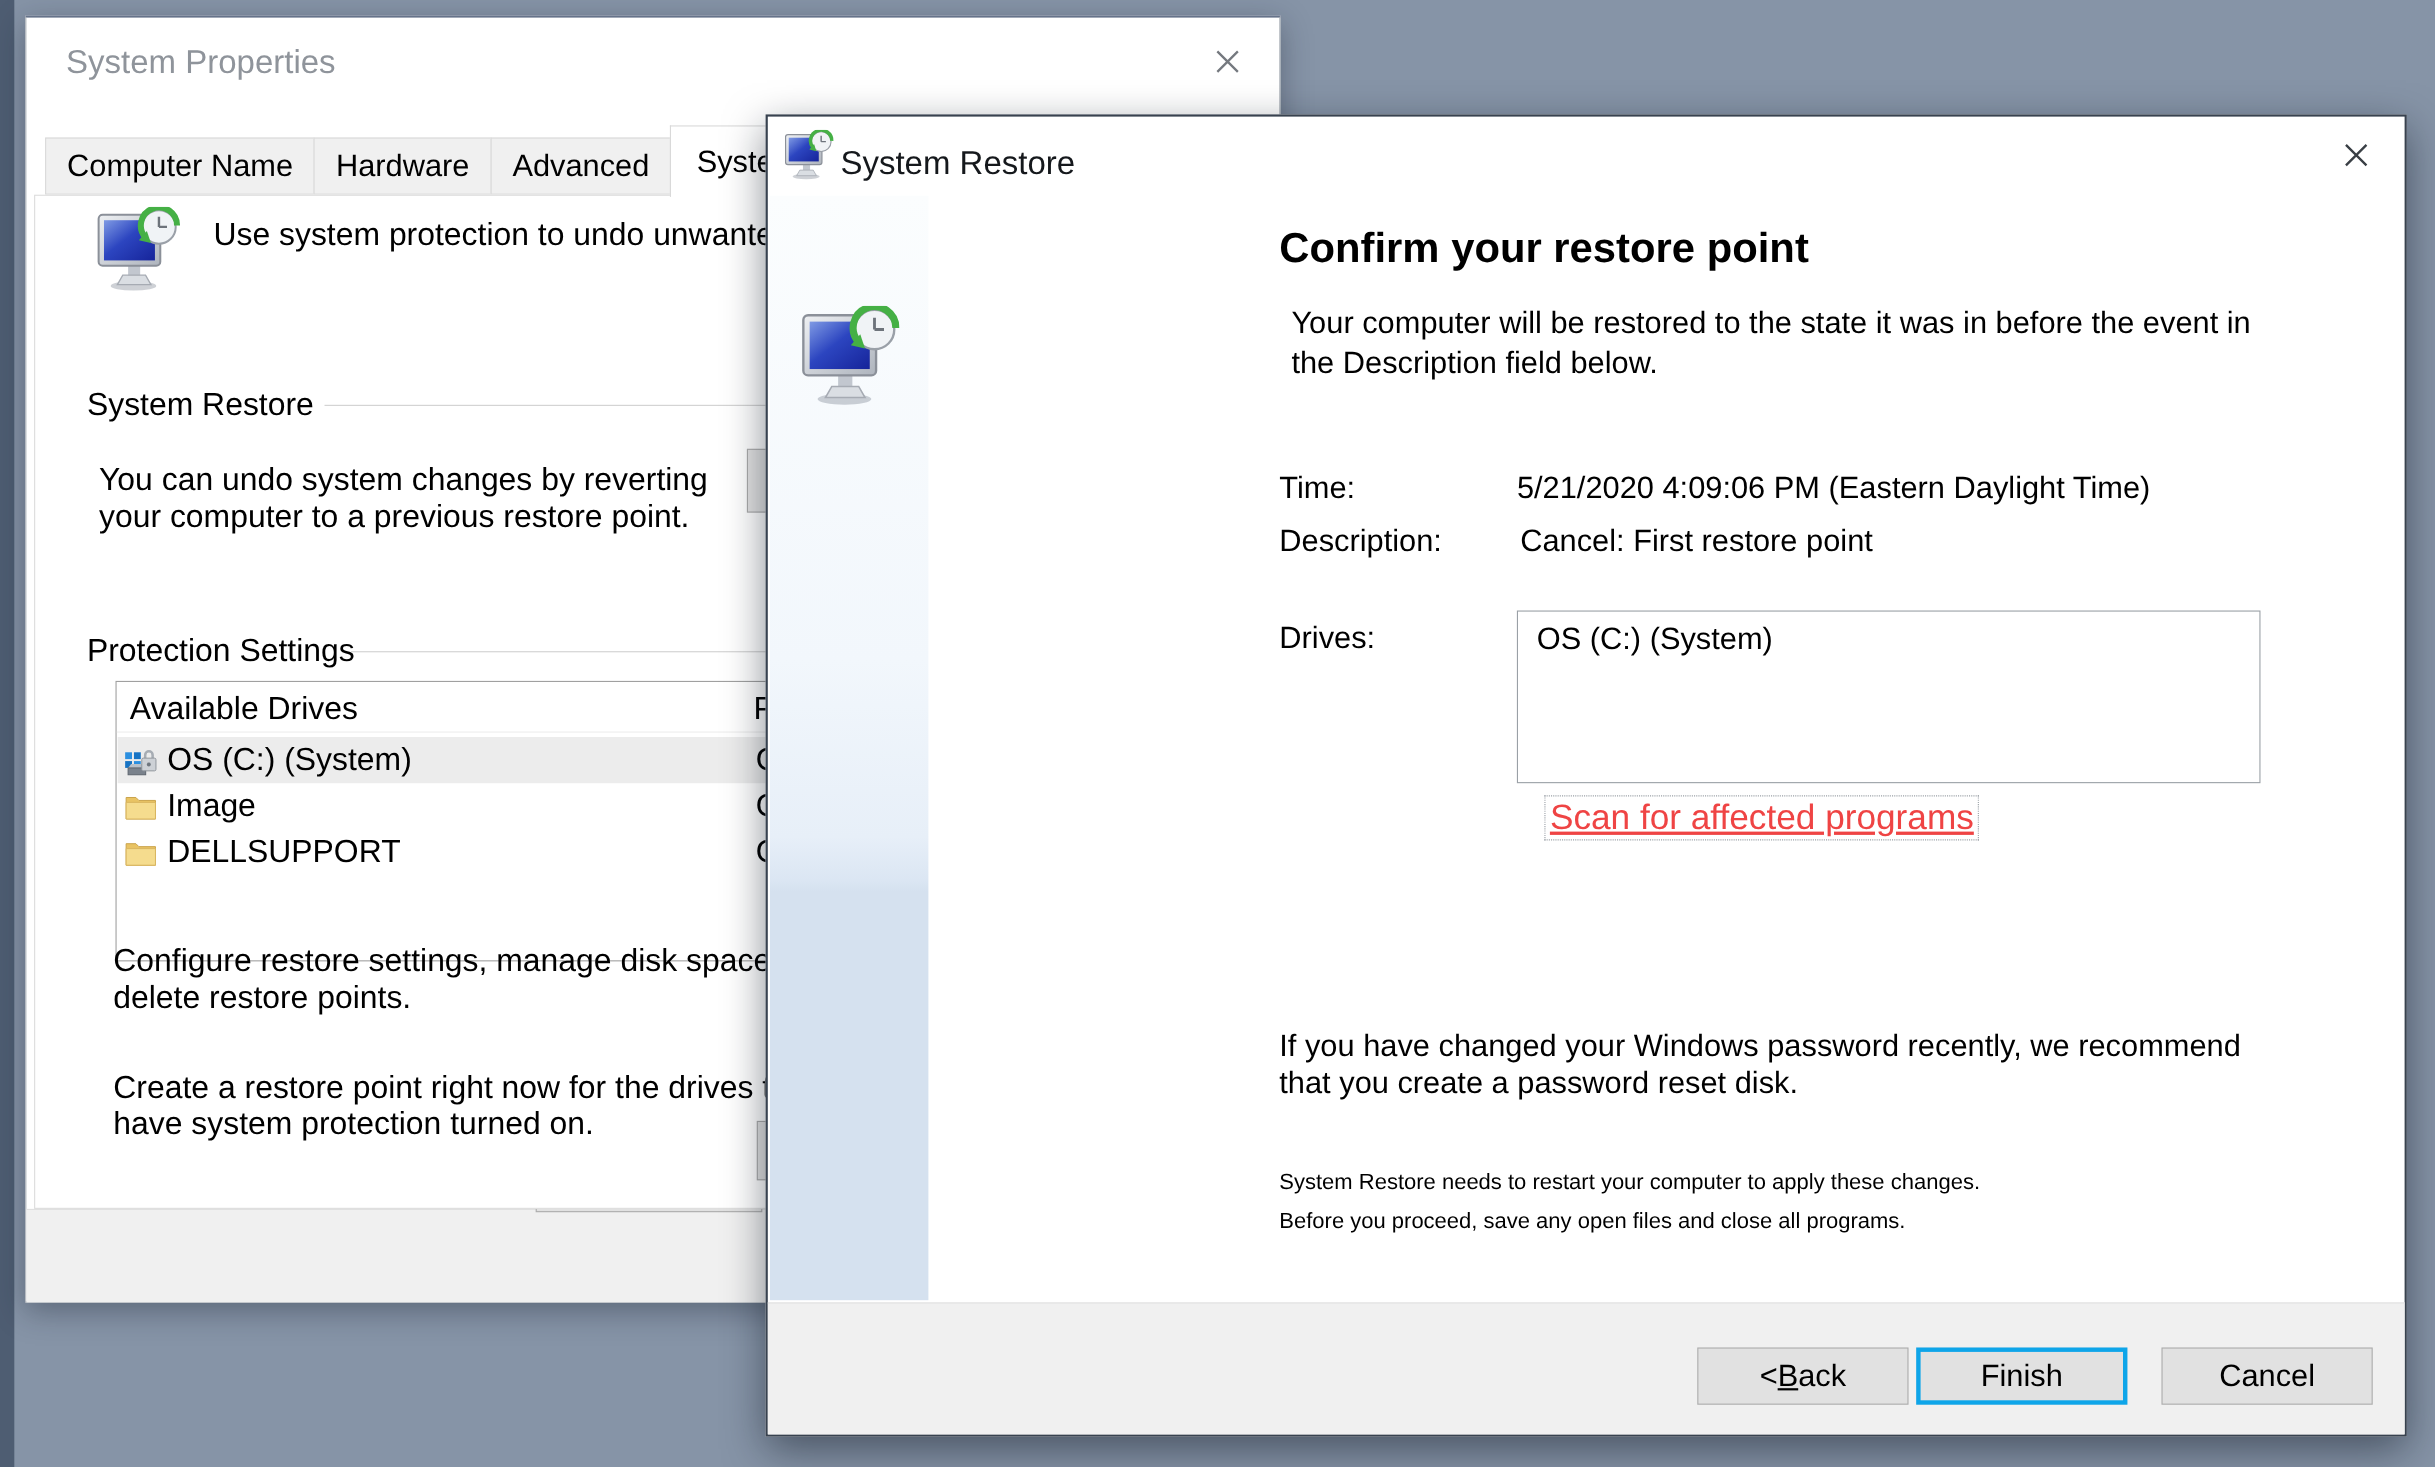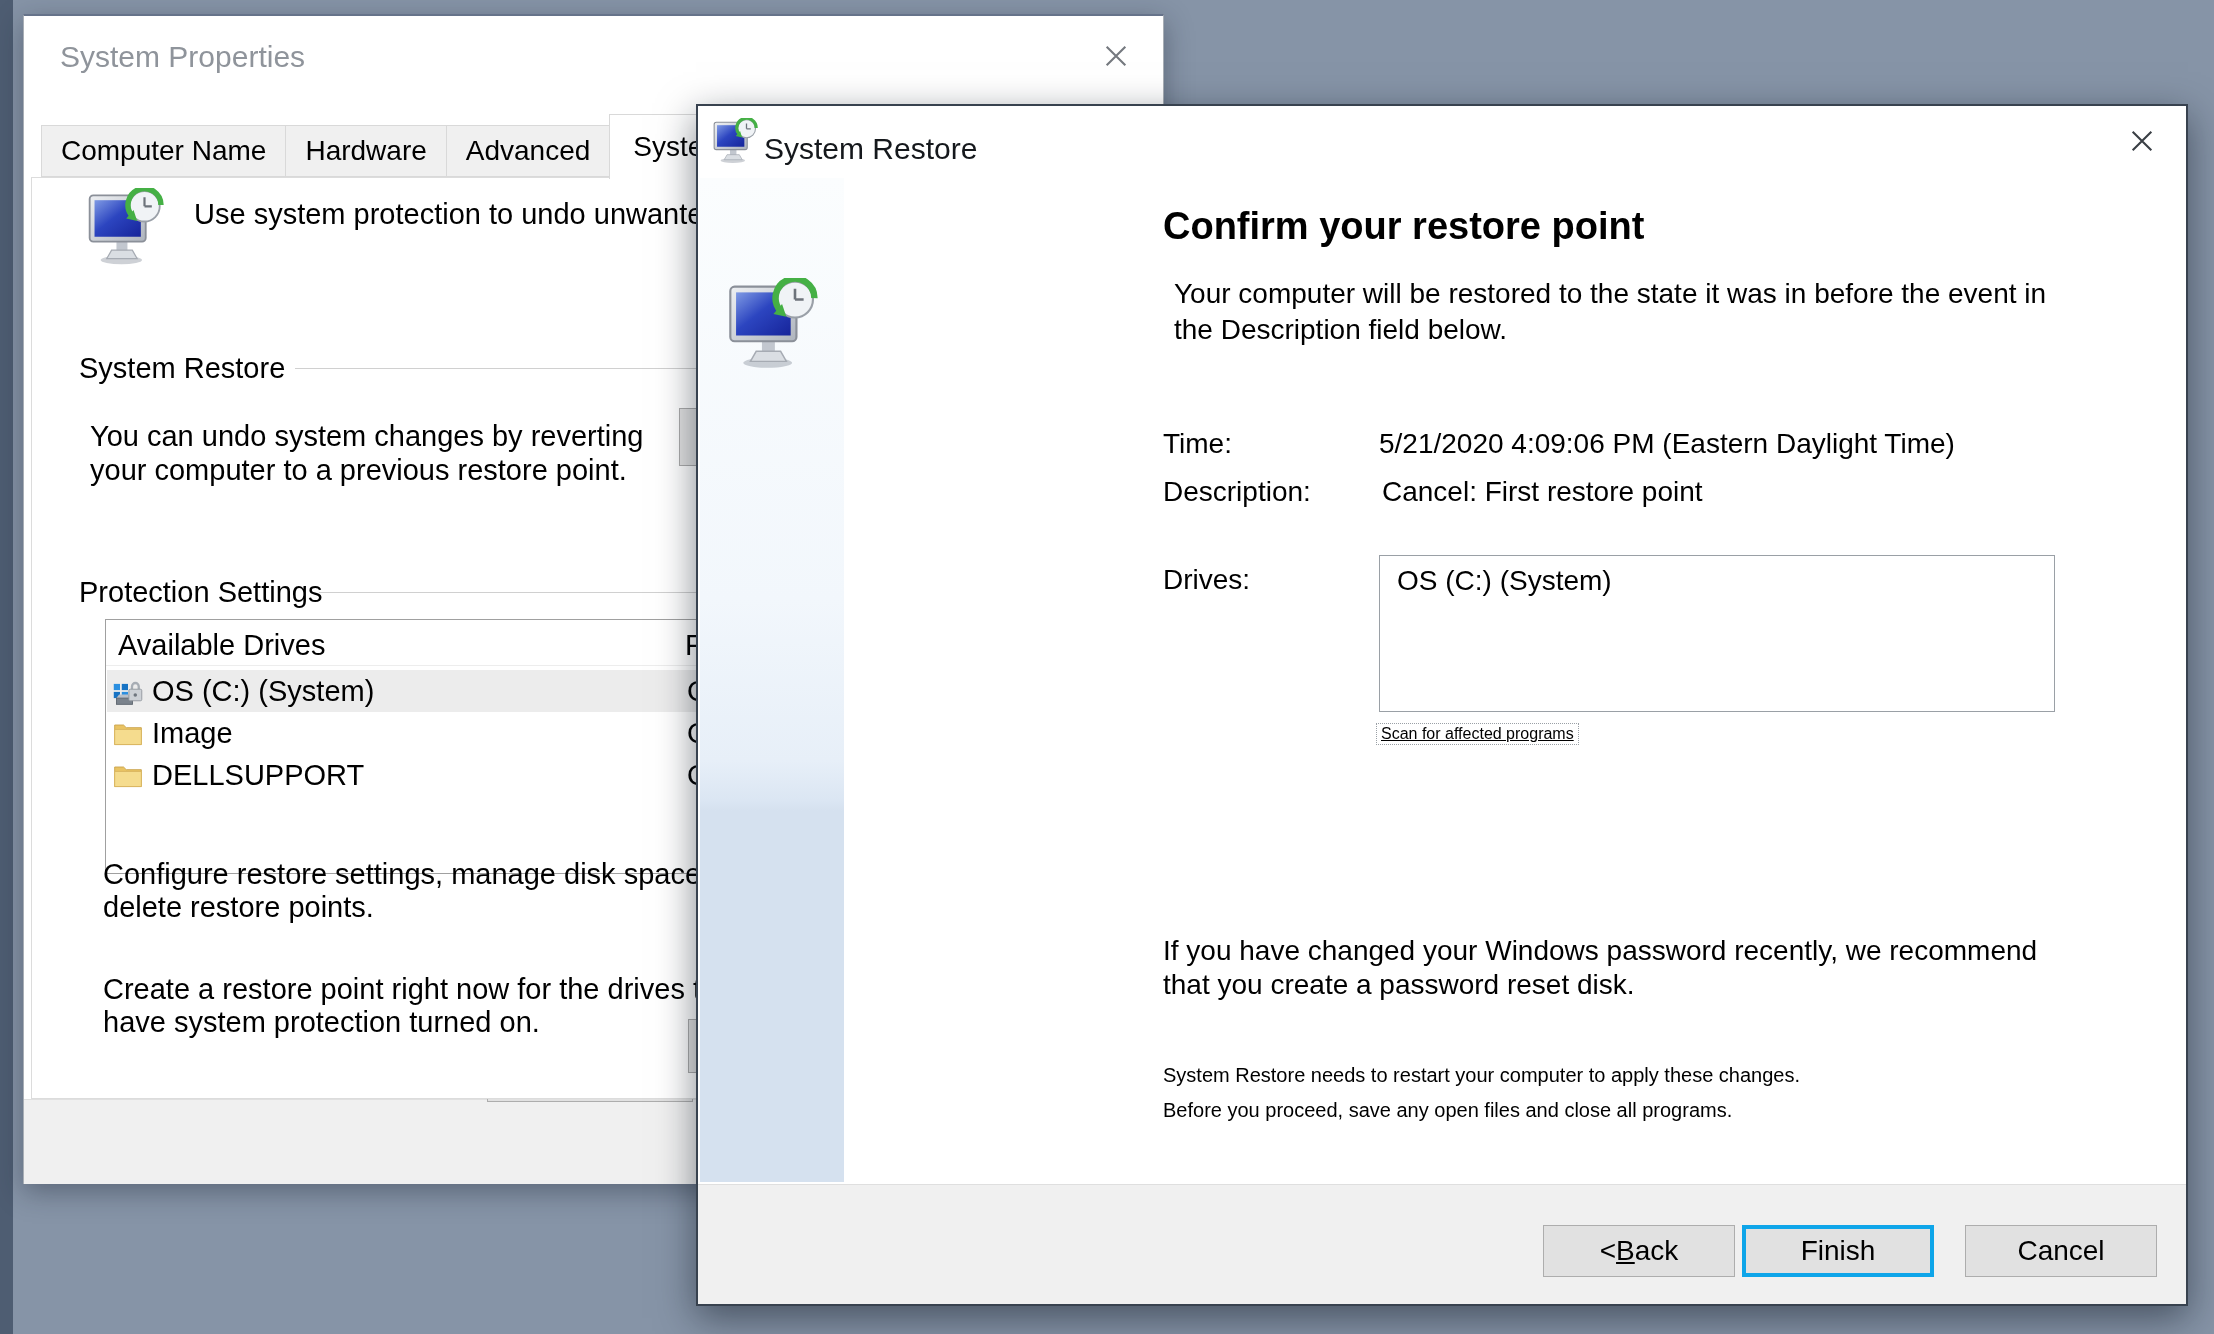--- a/index.html
+++ b/index.html
@@ -110,21 +110,21 @@
   #desc-value  { left:684px; top:370px; }
   #drives-label{ left:465px; top:458px; }
 
   #drives-box {
     left:681px; top:449px; width:676px; height:157px;
     background:#fff; border:1px solid #9aa0a6; font-size:28px;
   }
   .drive-item { position:absolute; left:17px; top:9px; }
 
   #scan-link {
-    left:678px; top:617px; font-size:16px; color:#000000;
+    left:706px; top:617px; font-size:32px; color:#ef4444;
     text-decoration:underline; border:1px dotted #9aa0a6; padding:1px 4px;
     cursor:pointer;
   }
 
   #para-password { left:465px; top:828px; font-size:28px; line-height:34px; }
   #para-restart  { left:465px; top:952px; font-size:20px; line-height:35px; }
 
   #wiz-footer {
     left:0; top:1078px; width:1488px; height:120px;
     background:#f0f0f0; border-top:1px solid #dfdfdf;

